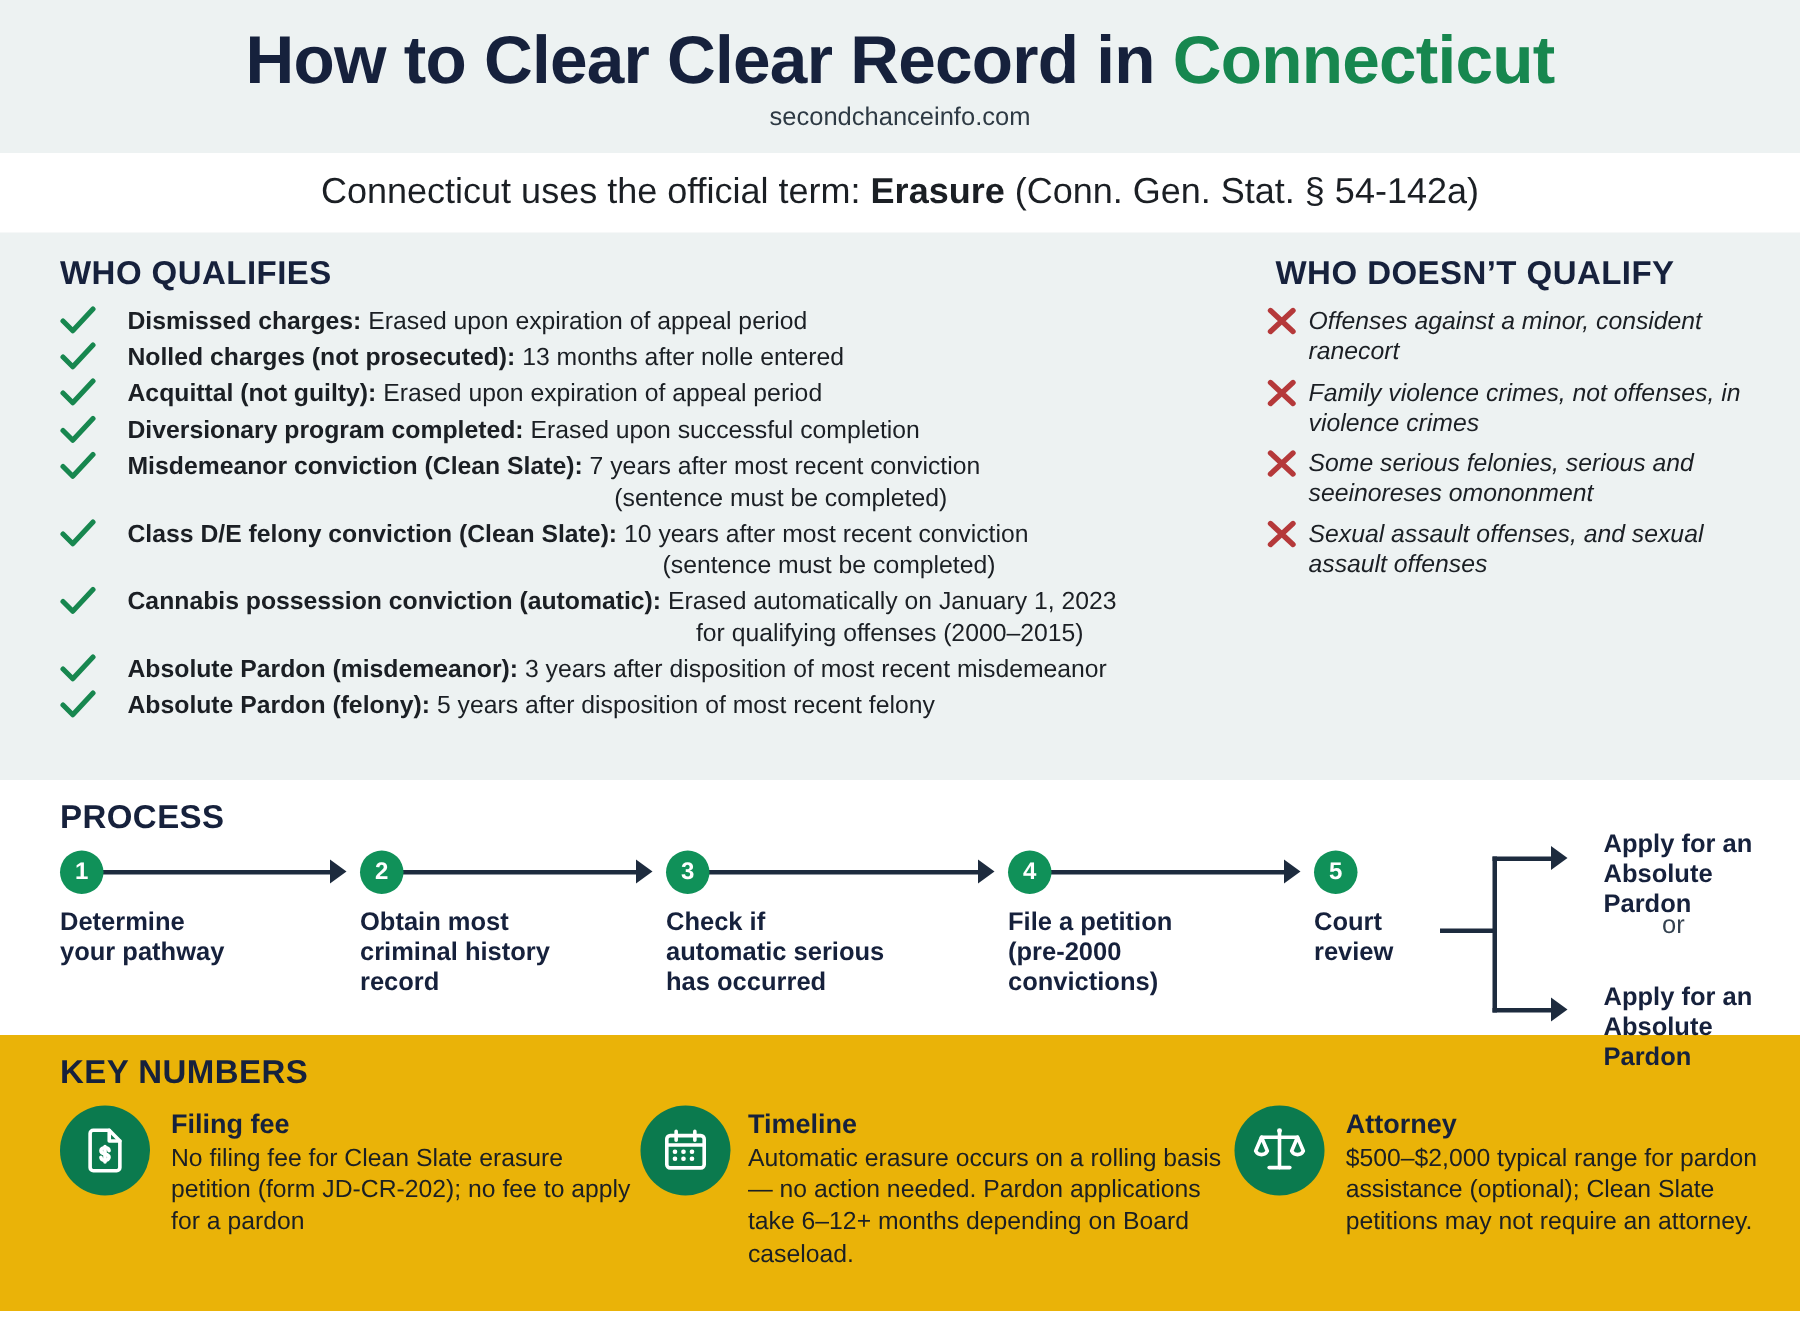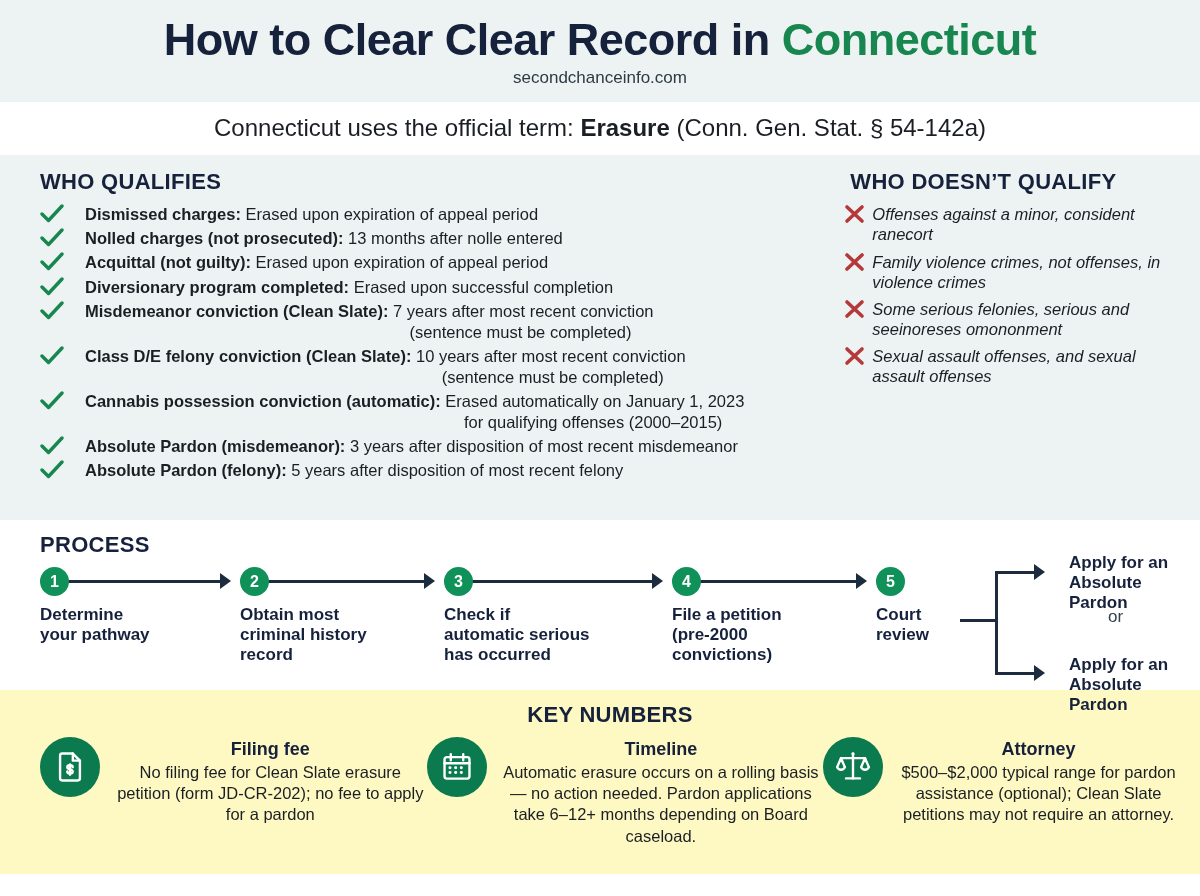--- a/index.html
+++ b/index.html
@@ -166,24 +166,23 @@
   }
   .b-label.top { top: -14px; }
   .b-label.bot { top: 88px; }
   .b-or {
     position: absolute; left: 148px; top: 40px;
     font-size: 17px; color: #33404f; font-weight: normal;
   }
 
   
   .keynumbers {
-    background: #fef9c3;
+    background: #eab308;
     padding: 12px 20px 10px 40px;
     height: 184px;
-    text-align: center;
   }
   .kn-grid {
     display: flex;
     margin-top: 8px;
   }
   .kn-card { display: flex; gap: 14px; }
   .kn-card.c1 { width: 390px; }
   .kn-card.c2 { width: 400px; gap: 12px; }
   .kn-card.c3 { width: 360px; }
   .kn-icon {

